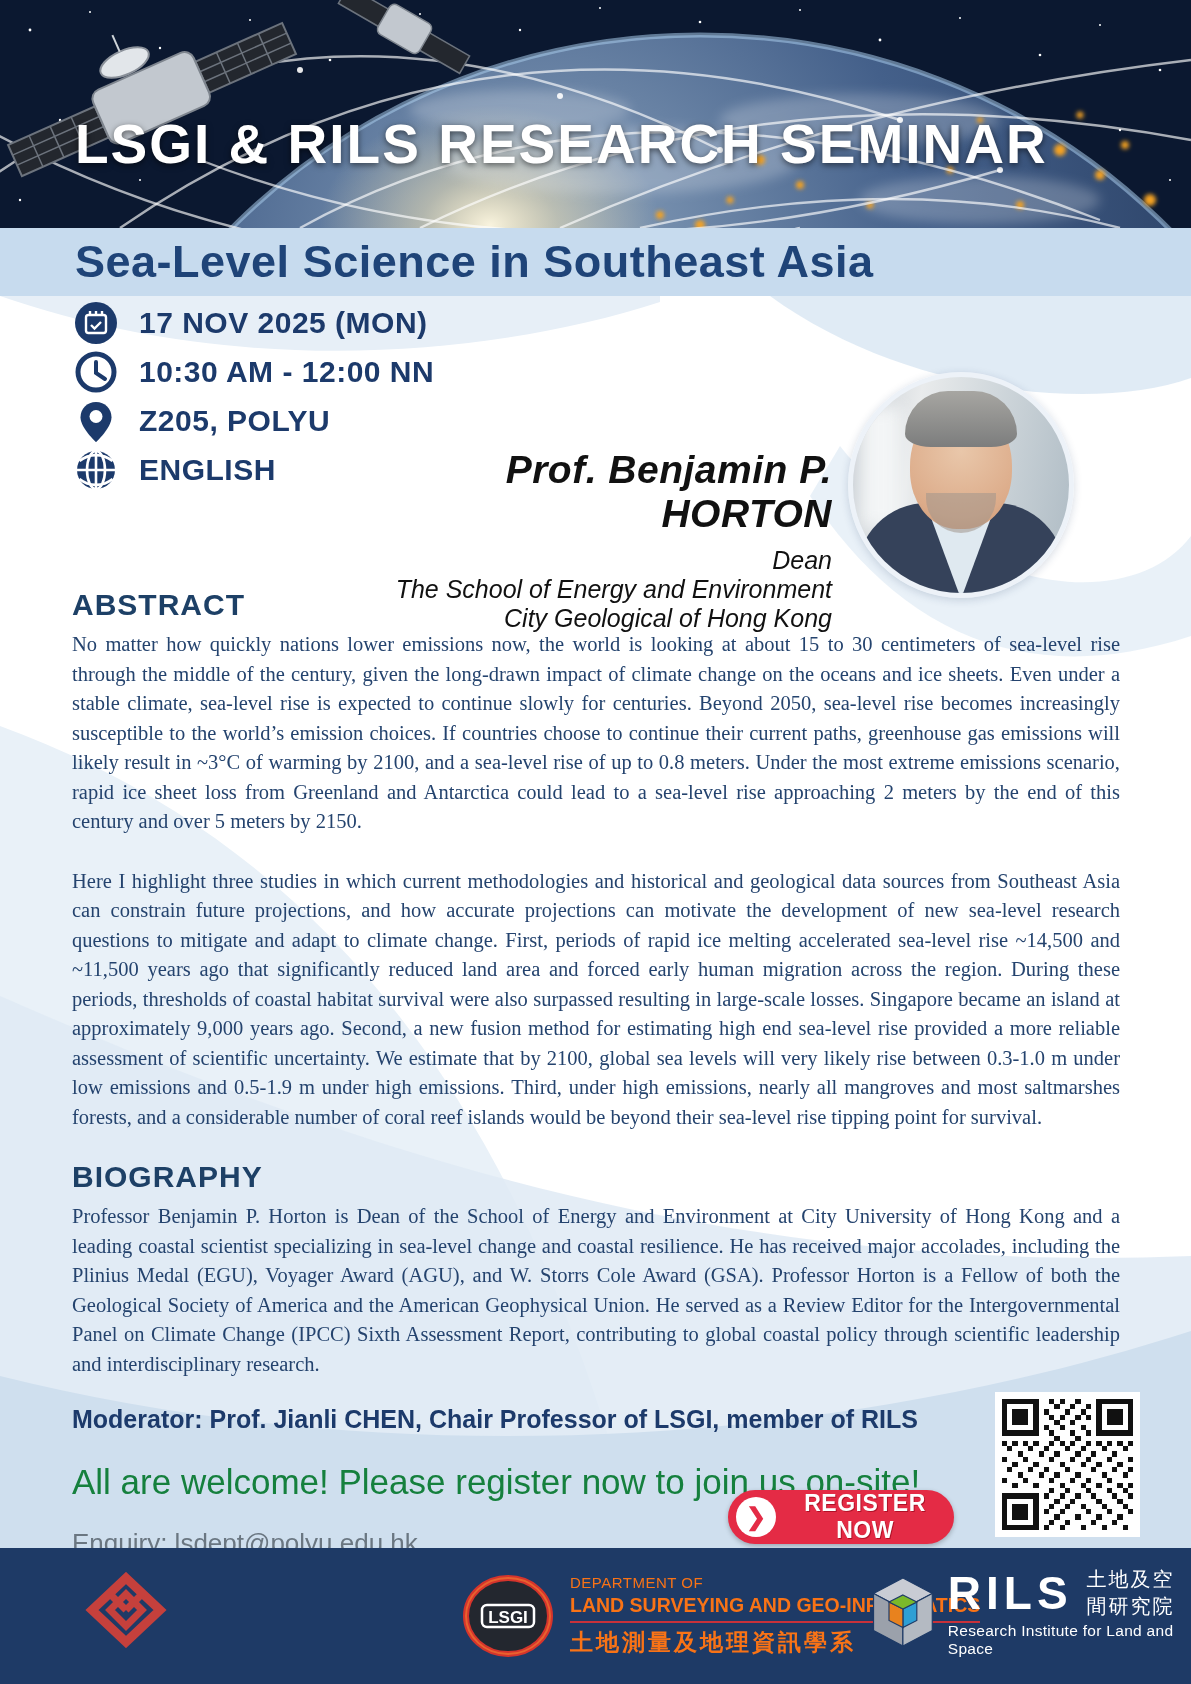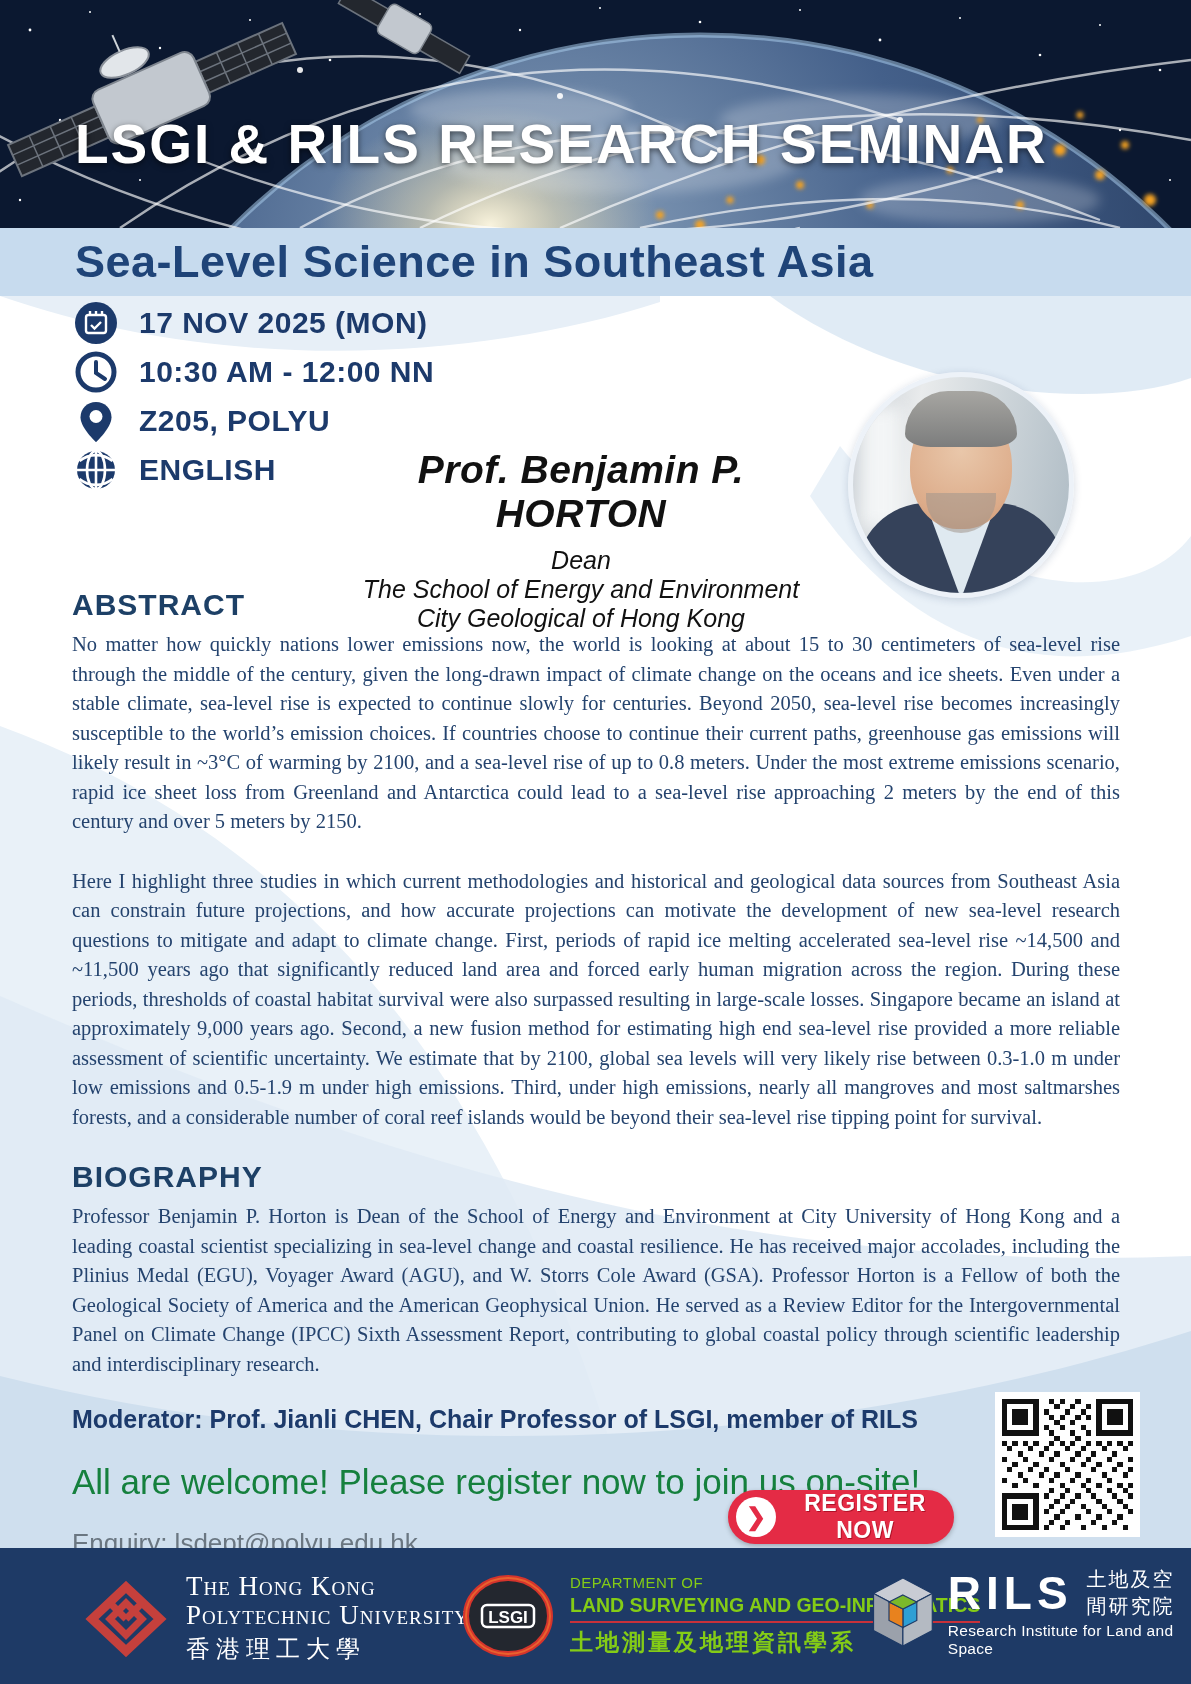--- a/index.html
+++ b/index.html
@@ -26,21 +26,21 @@
     margin-left:75px; font-size:45px; font-weight:800; color:#1f4478; letter-spacing:.5px;
   }
   
   .bg-curves { position:absolute; left:0; top:296px; z-index:0; }
   
   .details { position:absolute; left:75px; top:302px; z-index:2; }
   .detail-row { display:flex; align-items:center; height:42px; margin-bottom:7px; }
   .detail-icon { width:42px; height:42px; flex:0 0 42px; margin-right:22px; }
   .detail-label { font-size:30px; font-weight:800; color:#1c3a6b; letter-spacing:.5px; }
   
-  .speaker-block { position:absolute; left:330px; top:448px; width:502px; text-align:center; z-index:2; color:#111; }
+  .speaker-block { position:absolute; left:330px; top:448px; width:502px; text-align:right; z-index:2; color:#111; }
   .speaker-name { font-size:39px; font-weight:800; font-style:italic; letter-spacing:.5px; }
   .speaker-title { font-size:25px; font-style:italic; margin-top:10px; }
   .speaker-aff { font-size:25px; font-style:italic; }
   .photo {
     position:absolute; left:848px; top:372px; width:226px; height:226px; z-index:2;
     border-radius:50%; border:5px solid #edf2f8; overflow:hidden;
     background:linear-gradient(100deg,#c3cad0 0%,#e9ebec 28%,#d2d9dd 55%,#aebbc4 100%);
     box-shadow:0 2px 8px rgba(30,58,102,.18);
   }
   .photo .glare { position:absolute; left:8px; top:30px; width:40px; height:120px; background:#f3f5f6; filter:blur(8px); }
@@ -80,21 +80,21 @@
   .qr { position:absolute; left:995px; top:1392px; width:145px; height:145px; background:#ffffff; padding:7px; z-index:3; }
   .qr svg { width:100%; height:100%; }
   
   .footer { position:absolute; left:0; top:1548px; width:1191px; height:136px; background:#1e3a66; z-index:4; }
   .footer .logo-group { position:absolute; display:flex; align-items:center; }
   .polyu { left:84px; top:24px; }
   .polyu-text { margin-left:18px; color:#ffffff; font-family:"Liberation Serif", serif; }
   .polyu-name { font-variant:small-caps; font-size:27px; letter-spacing:1px; line-height:29px; }
   .polyu-cn { font-size:24px; letter-spacing:6px; margin-top:3px; font-family:"DejaVu Sans", sans-serif; }
   .lsgi { left:462px; top:26px; }
-  .lsgi-text { margin-left:16px; color:#84cc16; }
+  .lsgi-text { margin-left:16px; color:#f97316; }
   .lsgi-dept1 { font-size:15px; letter-spacing:.5px; }
   .lsgi-dept2 { font-size:19.5px; font-weight:700; margin-top:3px; }
   .lsgi-rule { width:100%; height:2px; background:#c8313a; margin-top:4px; }
   .lsgi-cn { font-size:23px; font-weight:700; letter-spacing:3px; margin-top:4px; font-family:"DejaVu Sans", sans-serif; }
   .rils { left:872px; top:18px; }
   .rils-text { margin-left:14px; color:#ffffff; }
   .rils-row { display:flex; align-items:center; }
   .rils-abbr { font-size:46px; font-weight:800; letter-spacing:5px; }
   .rils-cn { font-size:20px; margin-left:14px; letter-spacing:2px; font-family:"DejaVu Sans", sans-serif; }
   .rils-en { font-size:15.5px; margin-top:2px; letter-spacing:.3px; }
@@ -346,25 +346,20 @@
       <svg width="84" height="76" viewBox="0 0 84 76">
         <g fill="none" stroke="#c5403c" stroke-width="9">
           <path d="M42 6 L76 38 L42 70 L8 38 Z"></path>
           <path d="M42 22 L58 38 L42 54 L26 38 Z" stroke-width="7"></path>
         </g>
         <g stroke="#c5403c" stroke-width="7">
           <line x1="26" y1="22" x2="42" y2="38"></line>
           <line x1="58" y1="22" x2="42" y2="38"></line>
         </g>
       </svg>
-      <div class="polyu-text">
-        <div class="polyu-name">The Hong Kong</div>
-        <div class="polyu-name">Polytechnic University</div>
-        <div class="polyu-cn">香港理工大學</div>
-      </div>
     </div>
 
     <div class="logo-group lsgi">
       <svg width="92" height="82" viewBox="0 0 92 82">
         <ellipse cx="46" cy="41" rx="42" ry="38" fill="#23272f" stroke="#d5342c" stroke-width="6"></ellipse>
         <ellipse cx="46" cy="41" rx="42" ry="38" fill="none" stroke="#f0762f" stroke-width="2" stroke-opacity=".7"></ellipse>
         <rect x="20" y="30" width="52" height="22" rx="5" fill="none" stroke="#ffffff" stroke-width="2.5"></rect>
         <text x="46" y="48" text-anchor="middle" font-family="Liberation Sans, sans-serif" font-size="17" font-weight="bold" fill="#ffffff">LSGI</text>
       </svg>
       <div class="lsgi-text">

